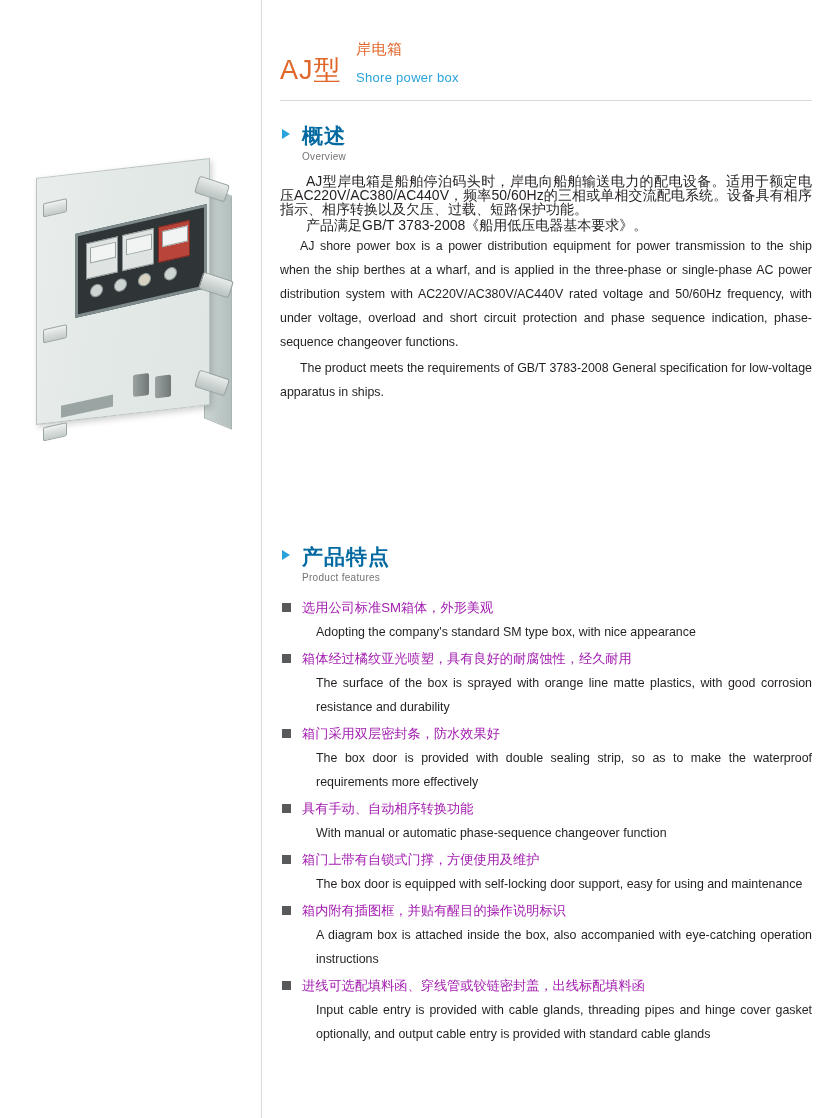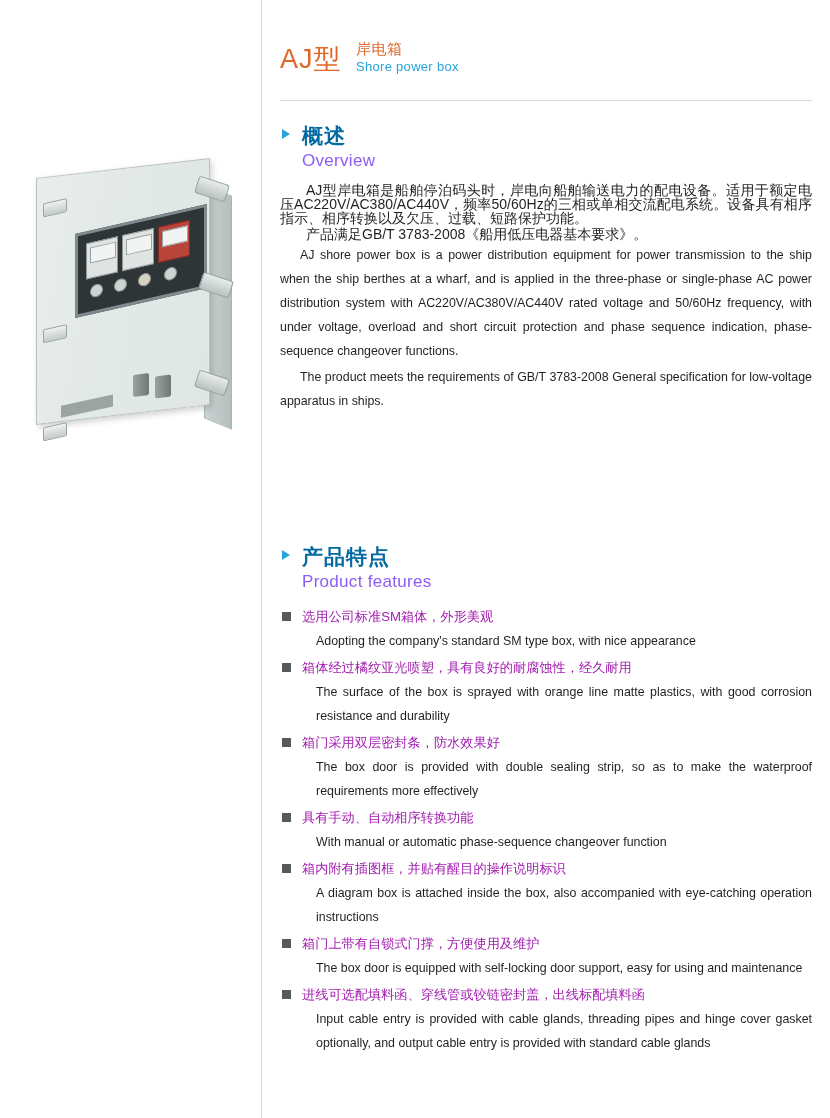--- a/index.html
+++ b/index.html
@@ -182,21 +182,21 @@
     display: inline-block;
     vertical-align: bottom;
     margin-left: 10px;
     line-height: 14px;
   }
   .title-sub-cn {
     display: block;
     font-size: 15px;
     color: #e1662a;
     letter-spacing: 0.5px;
-    margin-bottom: 4px;
+    margin-bottom: 15px;
   }
   .title-sub-en {
     display: block;
     font-size: 13px;
     color: #29a3dc;
     letter-spacing: 0.3px;
   }
   .title-rule {
     position: absolute;
     left: 18px;
@@ -231,22 +231,22 @@
   .sec-title-cn {
     display: block;
     font-size: 21px;
     color: #0369a1;
     font-weight: bold;
     letter-spacing: 1px;
     line-height: 24px;
   }
   .sec-title-en {
     display: block;
-    font-size: 17px;
-    color: #8b5cf6;
+    font-size: 10px;
+    color: #737373;
     letter-spacing: 0.3px;
     margin-top: 3px;
   }
 
   p.para {
     margin: 0 0 2px 0;
     font-size: 14px;
     line-height: 14px;
     text-align: justify;
     text-justify: inter-ideograph;
@@ -378,30 +378,30 @@
           <span class="feat-cn">箱门采用双层密封条，防水效果好</span>
           <span class="feat-en">The box door is provided with double sealing strip, so as to make the waterproof requirements more effectively</span>
         </li>
         <li class="feature-item">
           <span class="bullet-sq"></span>
           <span class="feat-cn">具有手动、自动相序转换功能</span>
           <span class="feat-en">With manual or automatic phase-sequence changeover function</span>
         </li>
         <li class="feature-item">
           <span class="bullet-sq"></span>
+          <span class="feat-cn">箱门上带有自锁式门撑，方便使用及维护</span>
+          <span class="feat-en">The box door is equipped with self-locking door support, easy for using and maintenance</span>
+        </li>
+        <li class="feature-item">
+          <span class="bullet-sq"></span>
           <span class="feat-cn">箱内附有插图框，并贴有醒目的操作说明标识</span>
           <span class="feat-en">A diagram box is attached inside the box, also accompanied with eye-catching operation instructions</span>
         </li>
         <li class="feature-item">
           <span class="bullet-sq"></span>
-          <span class="feat-cn">箱门上带有自锁式门撑，方便使用及维护</span>
-          <span class="feat-en">The box door is equipped with self-locking door support, easy for using and maintenance</span>
-        </li>
-        <li class="feature-item">
-          <span class="bullet-sq"></span>
           <span class="feat-cn">进线可选配填料函、穿线管或铰链密封盖，出线标配填料函</span>
           <span class="feat-en">Input cable entry is provided with cable glands, threading pipes and hinge cover gasket optionally, and output cable entry is provided with standard cable glands</span>
         </li>
       </ul>
     </div>
 
   </div>
 </div>
 
 </body></html>

